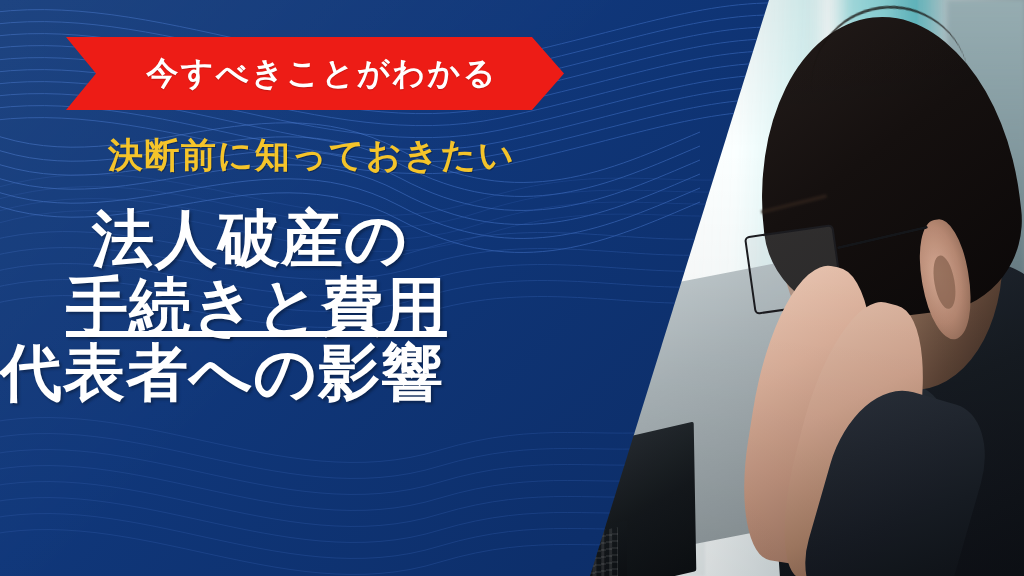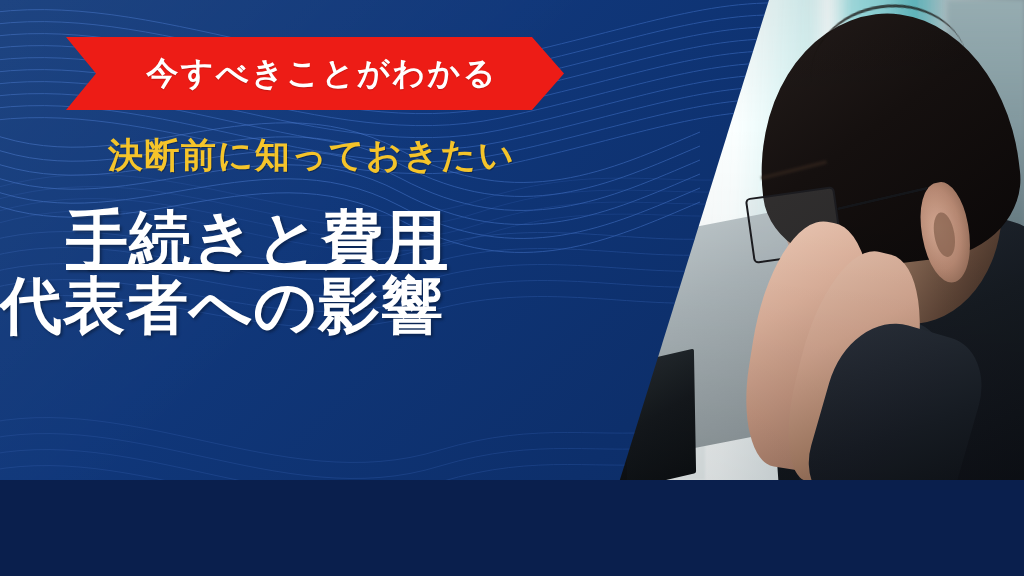--- a/index.html
+++ b/index.html
@@ -3,21 +3,21 @@
 <meta charset="utf-8">
 <style>
   html, body {
     margin: 0;
     padding: 0;
     background: #0a1f4d;
   }
   .canvas {
     position: relative;
     width: 1024px;
-    height: 480px;
+    height: 576px;
     overflow: hidden;
     font-family: "DejaVu Sans", "Liberation Sans", sans-serif;
     background: #123a7a;
   }
 
   
   .photo {
     position: absolute;
     inset: 0 0 0 540px;
     overflow: hidden;
@@ -440,17 +440,18 @@
   </svg>
   <div class="panel-soft-edge"></div>
 
   <div class="ribbon">
     <span class="ribbon-text">今すべきことがわかる</span>
   </div>
 
   <div class="subtitle">決断前に知っておきたい</div>
 
   <div class="headline">
+    <div class="headline-line hl-1">法人破産の</div>
     <div class="headline-line hl-2">手続きと費用</div>
     <div class="headline-line hl-3">代表者への影響</div>
   </div>
 
 </div>
 
 </body></html>

